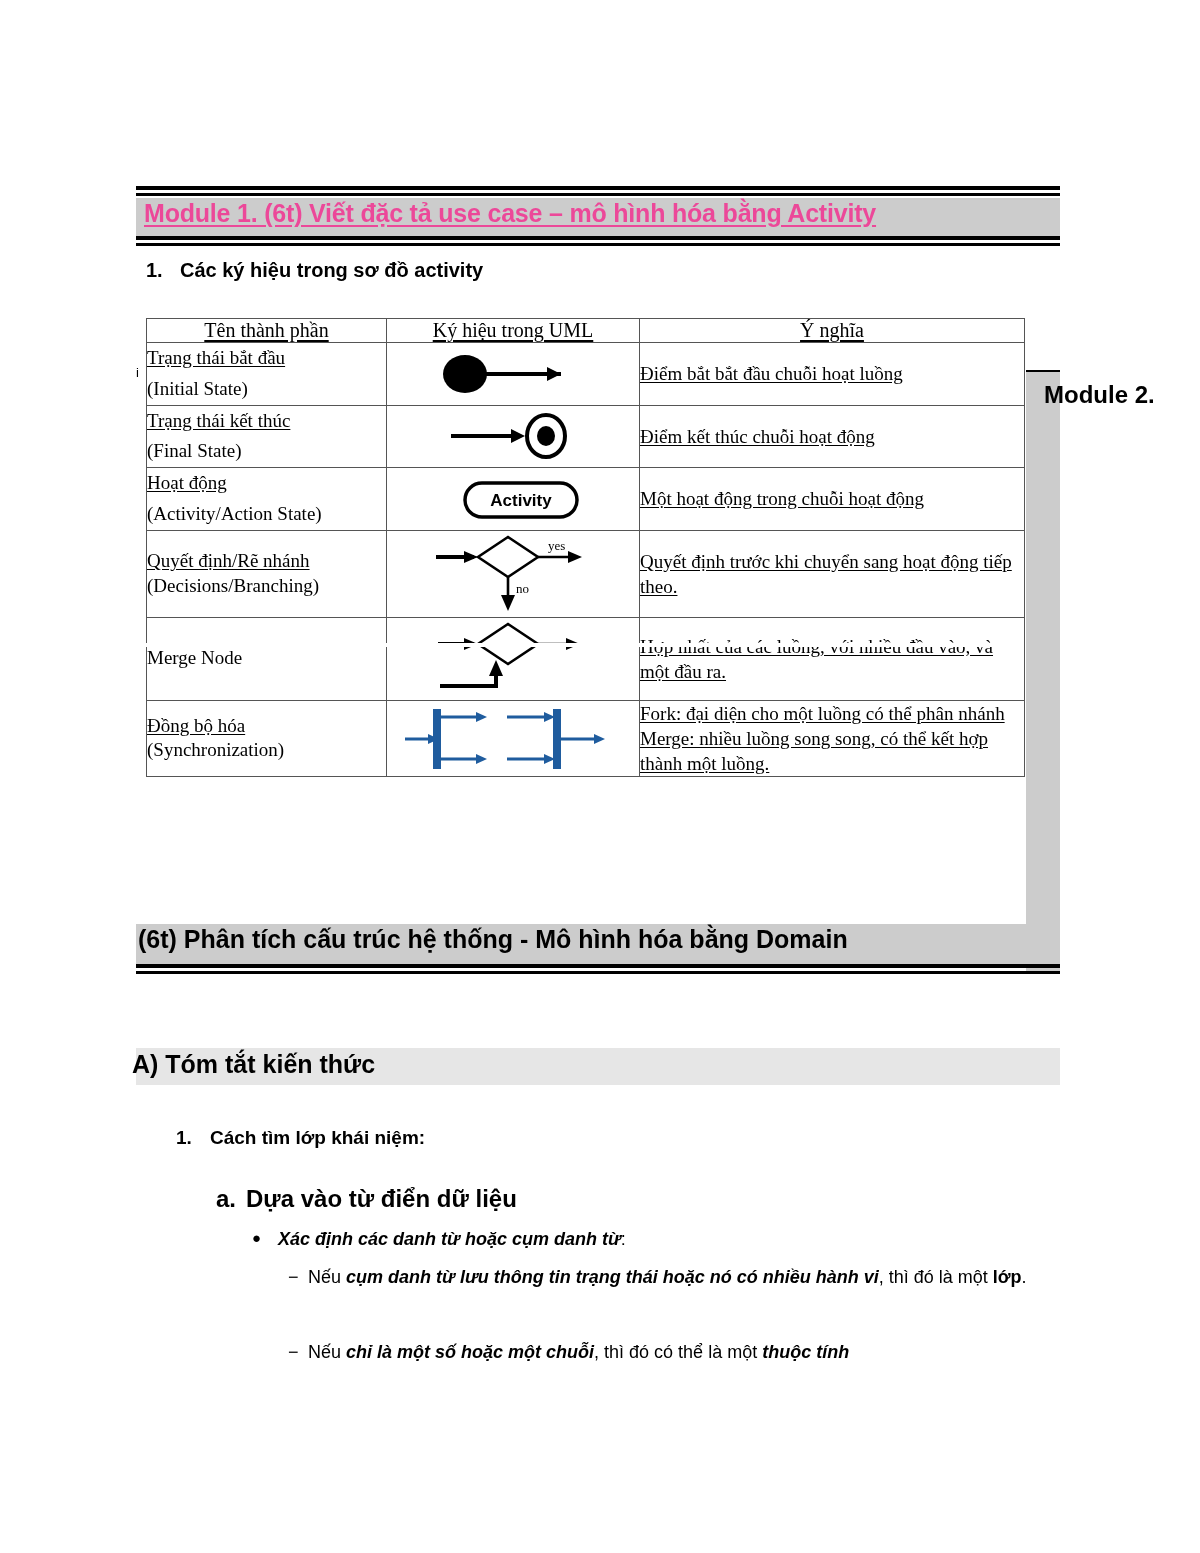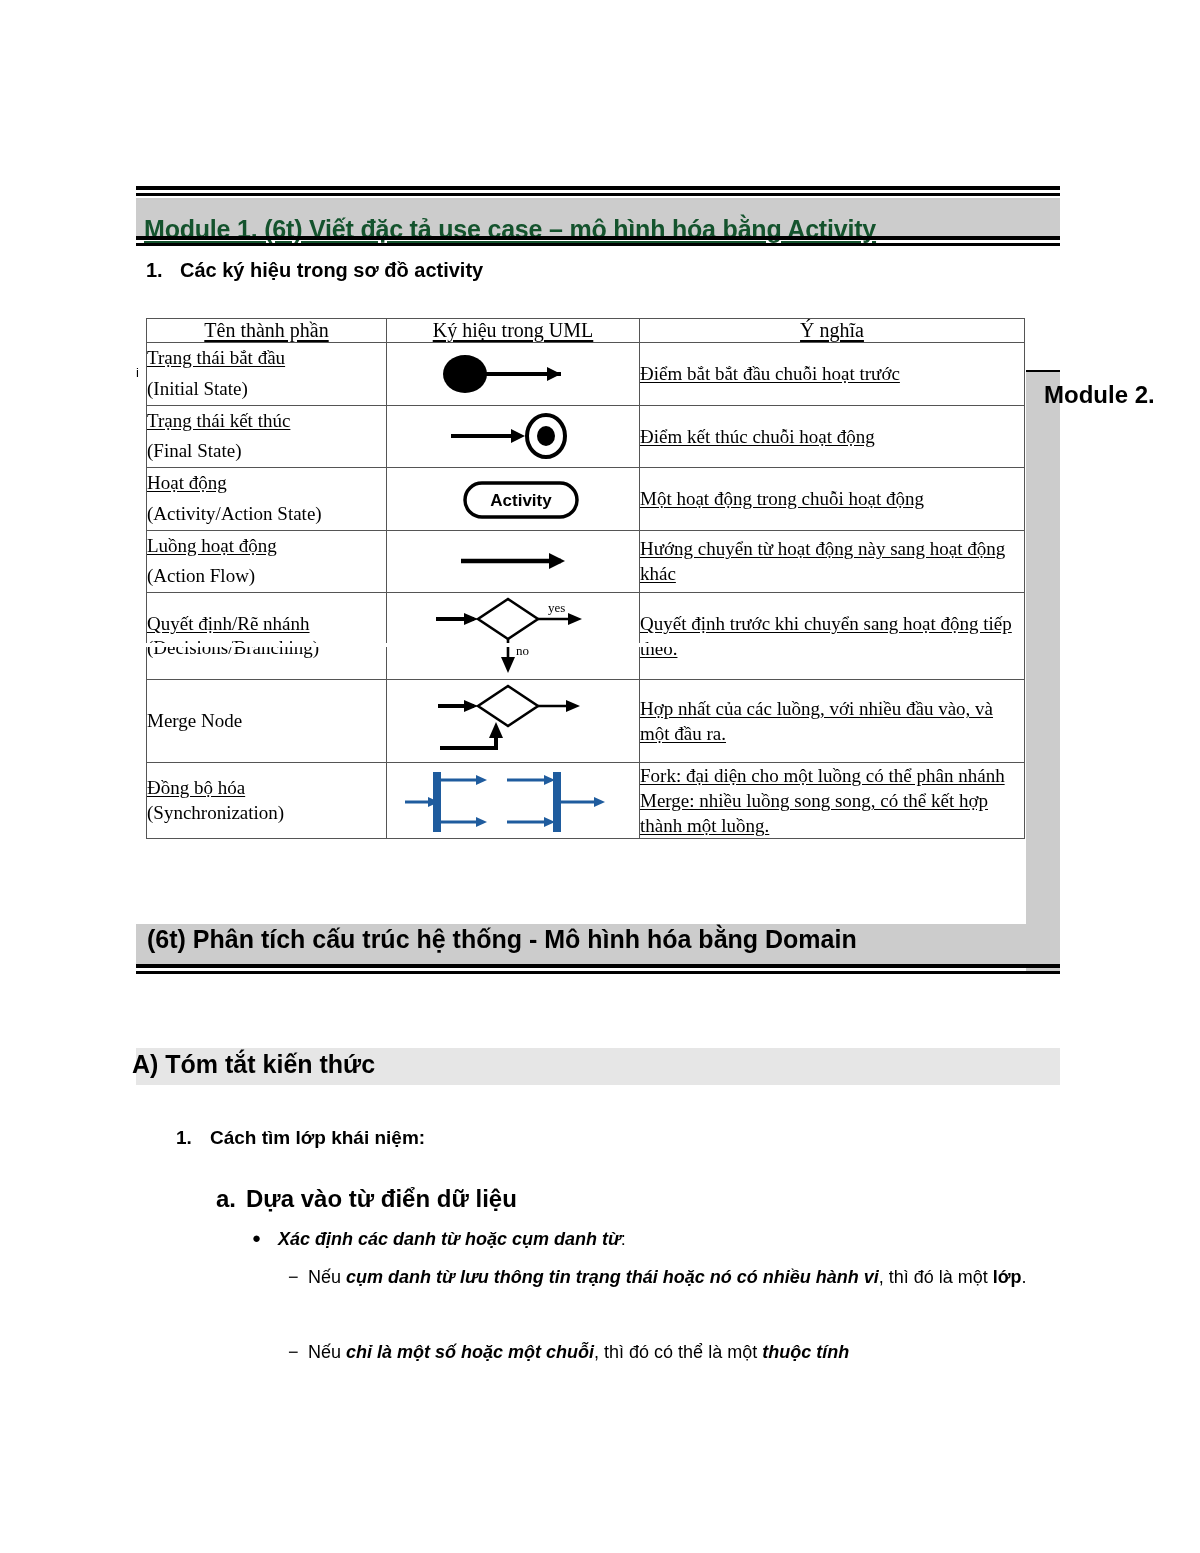--- a/index.html
+++ b/index.html
@@ -24,23 +24,22 @@
   }
   .banner-rule-top {
     position: absolute;
     left: 136px;
     width: 924px;
     background: #000000;
   }
   .banner-title {
     font-family: "Liberation Sans", sans-serif;
     font-weight: bold;
-    color: #14532d;
+    color: #ec4899;
     white-space: nowrap;
-    margin-top: 16px;
   }
 
   #module1-rule-a { top: 186px; height: 4px; }
   #module1-rule-b { top: 193px; height: 3px; }
   #module1-banner {
     left: 136px; top: 198px; width: 924px; height: 38px;
   }
   #module1-title {
     position: absolute; left: 144px; top: 199px;
     font-size: 25px; letter-spacing: -0.2px;
@@ -144,21 +143,21 @@
   }
 
   
   #module1b-banner {
     position: absolute;
     left: 136px; top: 924px; width: 924px; height: 40px;
     background: #cccccc;
     z-index: 6;
   }
   #module1b-title {
-    position: absolute; left: 147px; top: 925px;
+    position: absolute; left: 138px; top: 925px;
     font-size: 25px; font-weight: bold; white-space: nowrap;
     z-index: 7;
   }
   #module1b-rule-a {
     position: absolute; left: 136px; top: 964px;
     width: 924px; height: 4px; background: #000000; z-index: 7;
   }
   #module1b-rule-b {
     position: absolute; left: 136px; top: 971px;
     width: 924px; height: 3px; background: #000000; z-index: 7;
@@ -255,21 +254,21 @@
         <span>(Initial State)</span>
       </td>
       <td class="sym-cell">
         <svg width="200" height="52" viewBox="0 0 200 52">
           <ellipse cx="52" cy="26" rx="22" ry="19" fill="#000"></ellipse>
           <line x1="70" y1="26" x2="148" y2="26" stroke="#000" stroke-width="4"></line>
           <polygon points="148,26 134,19 134,33" fill="#000"></polygon>
         </svg>
       </td>
       <td class="mean-cell">
-        <span class="ul">Điểm bắt bắt đầu chuỗi hoạt trước</span>
+        <span class="ul">Điểm bắt bắt đầu chuỗi hoạt luồng</span>
       </td>
     </tr>
 
     <tr>
       <td class="name-cell">
         <span class="ul">Trạng thái kết thúc</span><br>
         <span>(Final State)</span>
       </td>
       <td class="sym-cell">
         <svg width="200" height="52" viewBox="0 0 200 52">
@@ -293,35 +292,20 @@
         <svg width="200" height="52" viewBox="0 0 200 52">
           <rect x="52" y="10" width="112" height="34" rx="17" ry="17" fill="#fff" stroke="#000" stroke-width="3.5"></rect>
           <text x="108" y="33" text-anchor="middle" font-family="Liberation Sans, sans-serif" font-size="17" font-weight="bold" fill="#000">Activity</text>
         </svg>
       </td>
       <td class="mean-cell">
         <span class="ul">Một hoạt động trong chuỗi hoạt động</span>
       </td>
     </tr>
 
-    <tr>
-      <td class="name-cell">
-        <span class="ul">Luồng hoạt động</span><br>
-        <span>(Action Flow)</span>
-      </td>
-      <td class="sym-cell">
-        <svg width="200" height="48" viewBox="0 0 200 48">
-          <line x1="48" y1="24" x2="148" y2="24" stroke="#000" stroke-width="4.5"></line>
-          <polygon points="152,24 136,16 136,32" fill="#000"></polygon>
-        </svg>
-      </td>
-      <td class="mean-cell">
-        <span class="ul">Hướng chuyển từ hoạt động này sang hoạt động khác</span>
-      </td>
-    </tr>
 
     <tr>
       <td class="name-cell" style="line-height:1.28">
         <span class="ul">Quyết định/Rẽ nhánh</span><br>
         <span>(Decisions/Branching)</span>
       </td>
       <td class="sym-cell">
         <svg width="210" height="86" viewBox="0 0 210 86">
           <line x1="28" y1="26" x2="66" y2="26" stroke="#000" stroke-width="4"></line>
           <polygon points="70,26 56,20 56,32" fill="#000"></polygon>

